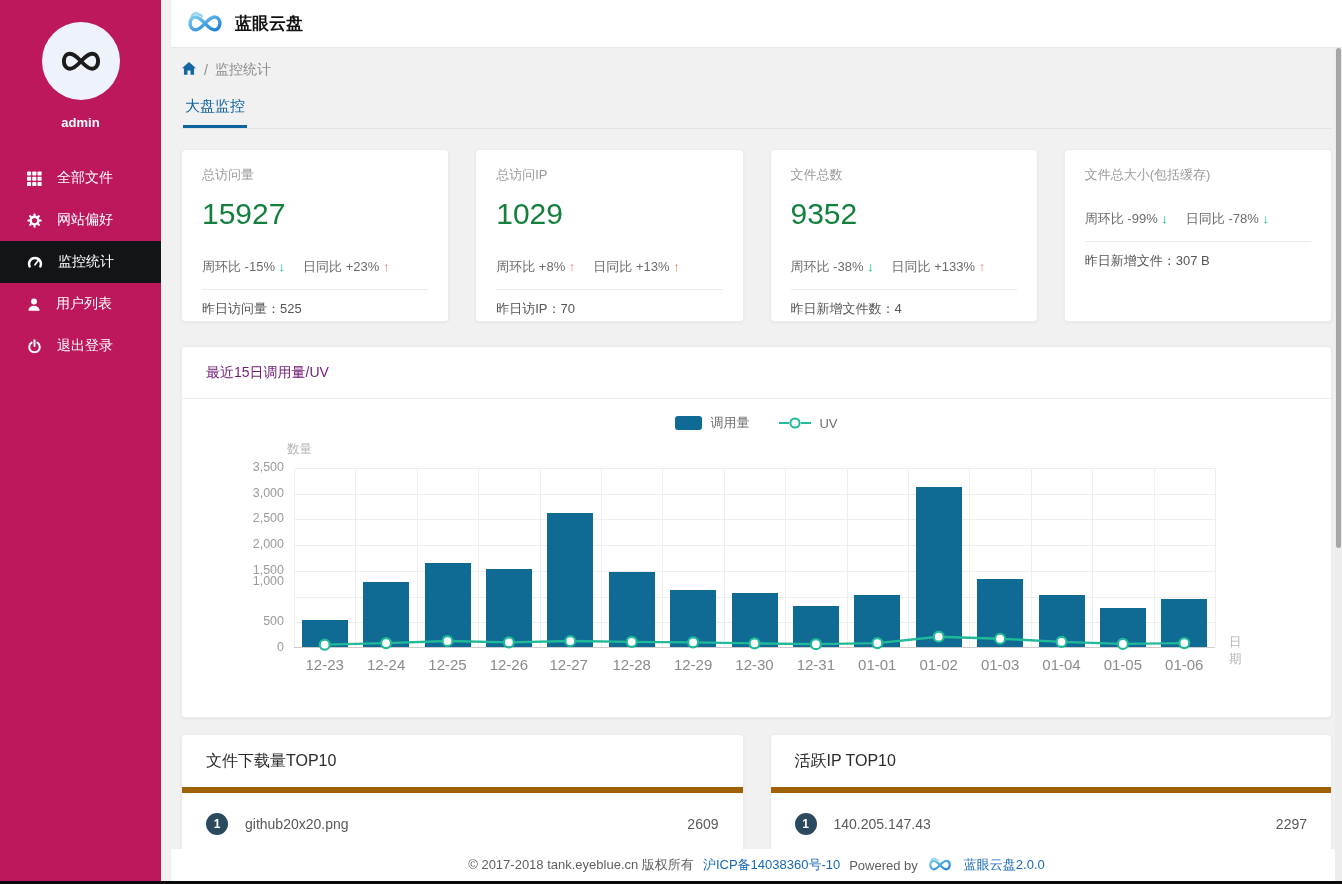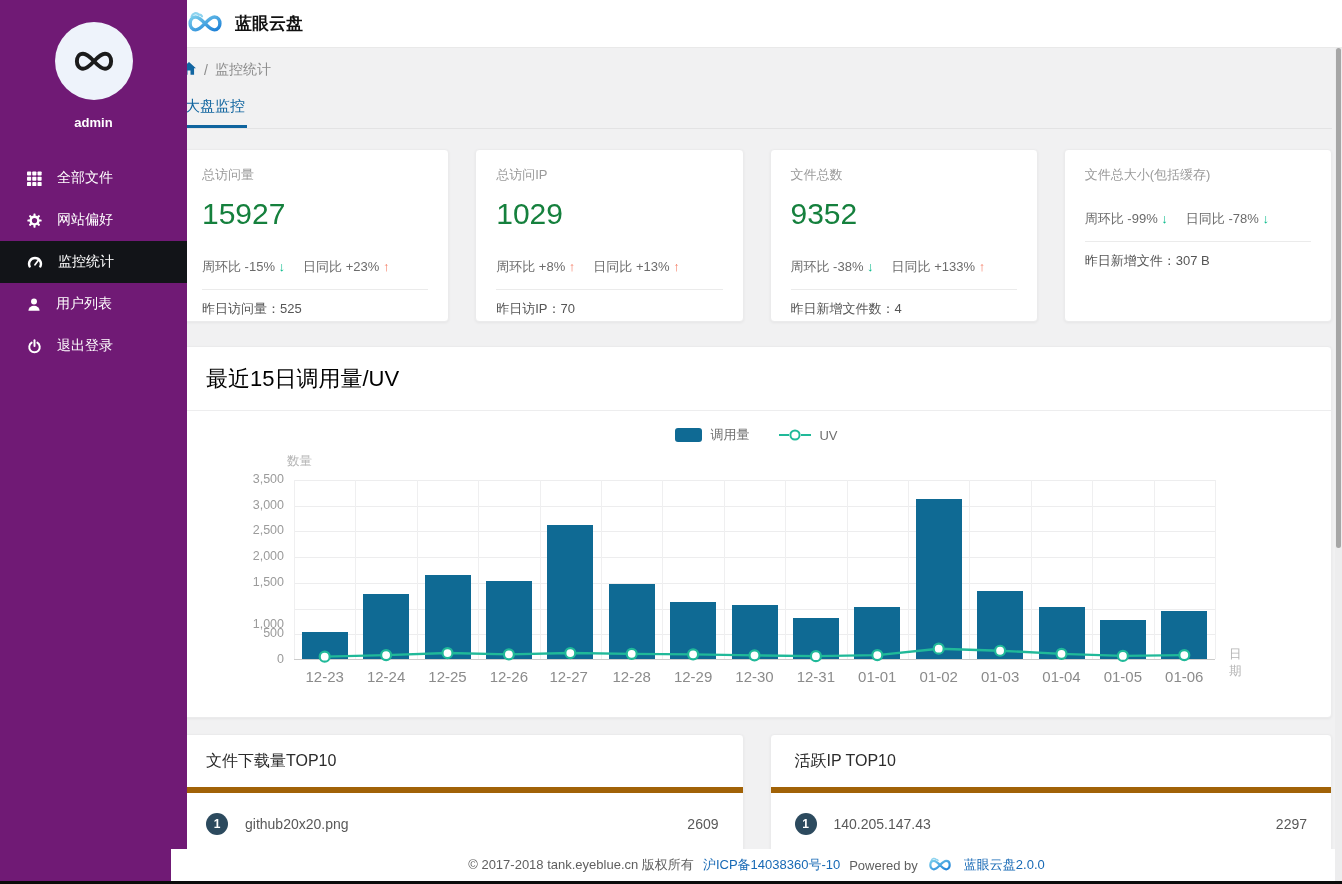--- a/index.html
+++ b/index.html
@@ -1,20 +1,20 @@
 <!DOCTYPE html>
 <html><head>
 <meta charset="utf-8">
 <style>
   * { margin:0; padding:0; box-sizing:border-box; }
   html,body { width:1342px; height:884px; overflow:hidden; }
   body { font-family:"Liberation Sans","DejaVu Sans",sans-serif; background:#f1f1f2; position:relative; color:#333; }
 
   
-  .sidebar { position:absolute; left:0; top:0; bottom:0; width:187px; background:#701a75; z-index:6; }
+  .sidebar { position:absolute; left:0; top:0; bottom:0; width:161px; background:#be185d; z-index:6; }
   .avatar { width:78px; height:78px; border-radius:50%; background:#eef3fb; margin:22px auto 0; display:flex; align-items:center; justify-content:center; }
   .username { text-align:center; color:#ffffff; font-size:13px; font-weight:bold; margin-top:15px; }
   .menu { margin-top:27px; }
   .menu-item { height:42px; display:flex; align-items:center; gap:15px; padding-left:27px; color:#ffffff; font-size:14px; font-weight:500; cursor:pointer; }
   .menu-item.active { background:#121418; }
   .menu-item svg { flex:0 0 auto; }
 
   
   .header { position:absolute; left:171px; top:0; right:0; height:48px; background:#fff; border-bottom:1px solid #e9e9e9; display:flex; align-items:center; padding-left:14px; z-index:5; }
   .header-title { font-size:17px; font-weight:bold; color:#111; margin-left:10px; }
@@ -29,21 +29,21 @@
   .card { background:#fff; border:1px solid #ebebec; border-radius:4px; box-shadow:0 1px 3px rgba(0,0,0,.05); }
   .stat-card { height:173px; padding:16px 20px 10px; }
   .s-label { font-size:13px; color:#9a9a9a; }
   .s-value { font-size:30px; color:#15803d; margin-top:12px; line-height:36px; }
   .s-trend { margin-top:26px; font-size:13px; color:#6b6b6b; display:flex; gap:18px; align-items:center; }
   .s-arrow { font-weight:bold; }
   .s-div { border-top:1px solid #ebebeb; margin-top:13px; }
   .s-foot { margin-top:10px; font-size:13px; color:#555; }
 
   .chart-card { margin-top:24px; height:372px; }
-  .c-title { padding:17px 24px 16px; font-size:22px; color:#000000; border-bottom:1px solid #ededee; }
+  .c-title { padding:17px 24px 16px; font-size:14px; color:#701a75; border-bottom:1px solid #ededee; }
   .legend { display:flex; justify-content:center; align-items:center; gap:30px; margin-top:15px; font-size:13px; color:#6f6f6f; }
   .legend-item { display:flex; align-items:center; gap:8px; cursor:pointer; }
   .legend-swatch { width:27px; height:14px; border-radius:3px; }
   .chart-area { position:relative; margin:36px 0 0 112px; width:921px; height:180px; }
   .plot { position:absolute; left:0; top:0; width:921px; height:180px; border-bottom:1px solid #ccc; }
   .hgrid { position:absolute; left:0; width:100%; height:1px; background:#ededee; }
   .vgrid { position:absolute; top:0; width:1px; height:100%; background:#efeff0; }
   .bar { position:absolute; bottom:0; background:#0f6a94; }
   .line-svg { position:absolute; left:0; top:0; overflow:visible; }
   .ytick { position:absolute; width:64px; left:-74px; text-align:right; font-size:12.5px; color:#9b9b9b; }
@@ -258,21 +258,21 @@
           <div class="vgrid" style="left: 491.2px;"></div>
           <div class="vgrid" style="left: 552.6px;"></div>
           <div class="vgrid" style="left: 614px;"></div>
           <div class="vgrid" style="left: 675.4px;"></div>
           <div class="vgrid" style="left: 736.8px;"></div>
           <div class="vgrid" style="left: 798.2px;"></div>
           <div class="vgrid" style="left: 859.6px;"></div>
           <div class="vgrid" style="left: 921px;"></div>
           <span class="ytick" style="top: 172px;">0</span>
           <span class="ytick" style="top: 146.286px;">500</span>
-          <span class="ytick" style="top: 137px;">1,000</span>
+          <span class="ytick" style="top: 106px;">1,000</span>
           <span class="ytick" style="top: 94.8571px;">1,500</span>
           <span class="ytick" style="top: 69.1429px;">2,000</span>
           <span class="ytick" style="top: 43.4286px;">2,500</span>
           <span class="ytick" style="top: 17.7143px;">3,000</span>
           <span class="ytick" style="top: -8px;">3,500</span>
           <span class="xtick" style="left: 0px; width: 61.4px;">12-23</span>
           <span class="xtick" style="left: 61.4px; width: 61.4px;">12-24</span>
           <span class="xtick" style="left: 122.8px; width: 61.4px;">12-25</span>
           <span class="xtick" style="left: 184.2px; width: 61.4px;">12-26</span>
           <span class="xtick" style="left: 244px; width: 61.4px;">12-27</span>

